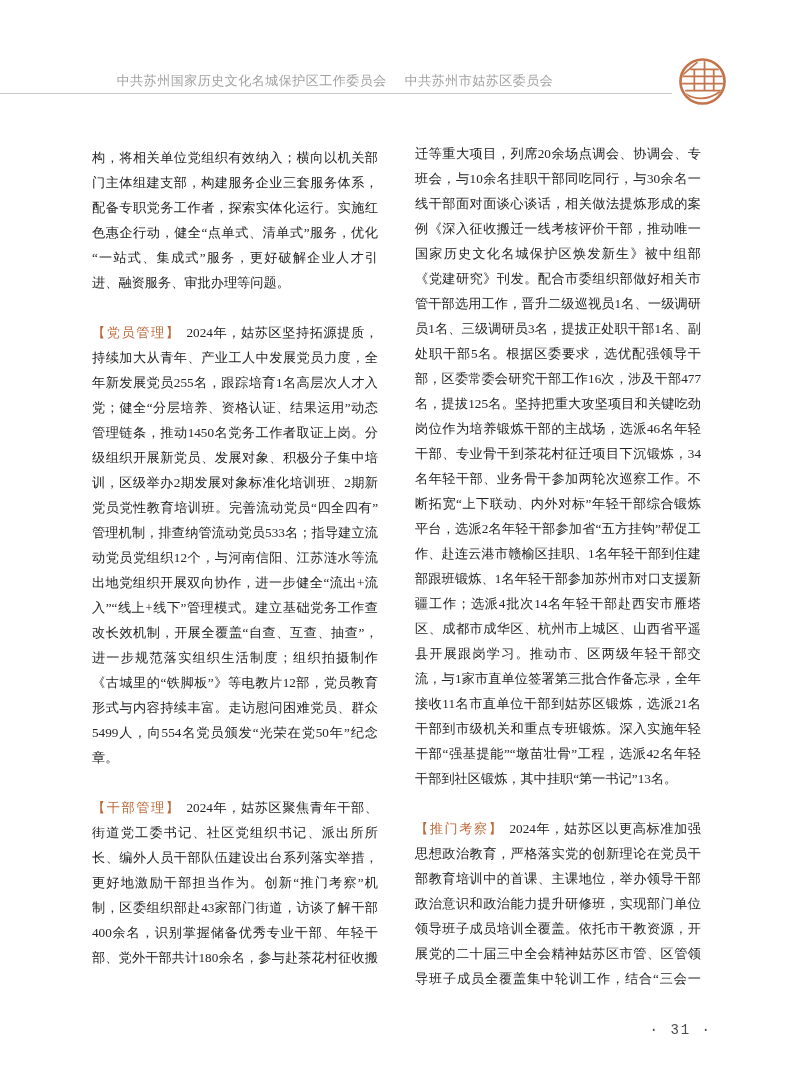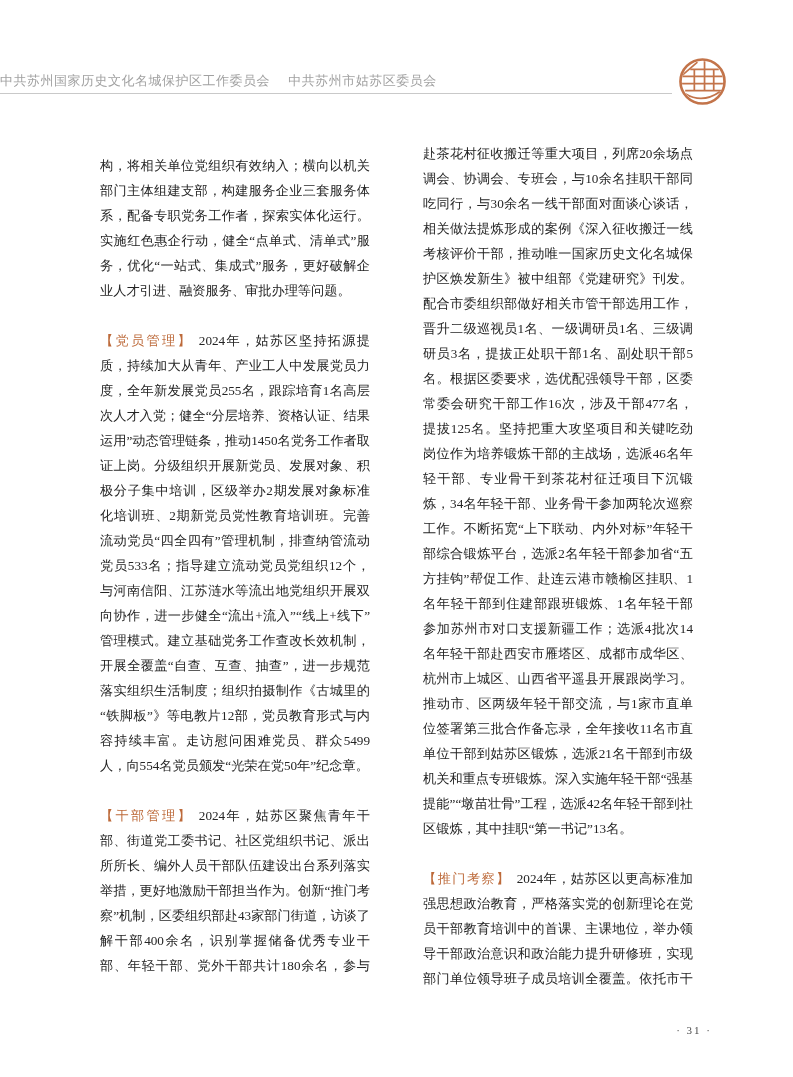--- a/index.html
+++ b/index.html
@@ -17,21 +17,21 @@
     position:relative;
     width:793px;height:1077px;
     background:var(--page-bg);
     margin:0 auto;
     overflow:hidden;
     font-family:"Liberation Serif","DejaVu Serif",serif;
   }
   
   .page-header{
     position:absolute;top:72px;left:0;right:123px;
-    text-align:left;
+    text-align:center;
     font-size:13px;line-height:17px;
     color:var(--header-text-color);
     letter-spacing:0.5px;
     white-space:nowrap;
   }
   .header-org + .header-org{margin-left:1.4em;}
   .header-rule{
     position:absolute;top:93px;left:0;
     width:672px;height:0;
     border-top:1px solid var(--rule-color);
@@ -48,33 +48,34 @@
     column-count:2;
     column-gap:29px;
     column-fill:auto;
     font-size:13.2px;
     line-height:25px;
     color:var(--body-text-color);
     text-align:justify;
     text-justify:inter-character;
     overflow:hidden;
   }
-  .para{margin:12px;}
+  .para{margin:4px;}
   .para + .para{margin-top:25px;}
   .sec-title{
     color:var(--section-title-color);
     margin-right:0.45em;
     letter-spacing:1px;
   }
   
   .page-footer{
     position:absolute;top:1021px;right:81px;
-    font-size:11px;line-height:18px;
+    font-size:14px;line-height:18px;
     color:var(--footer-text-color);
     letter-spacing:2px;
+    font-family:Liberation Mono, monospace;
   }
 </style>
 </head>
 <body>
 
 <div class="page">
 
   <header class="page-header">
     <span class="header-org">中共苏州国家历史文化名城保护区工作委员会</span><span class="header-org">中共苏州市姑苏区委员会</span>
   </header>

